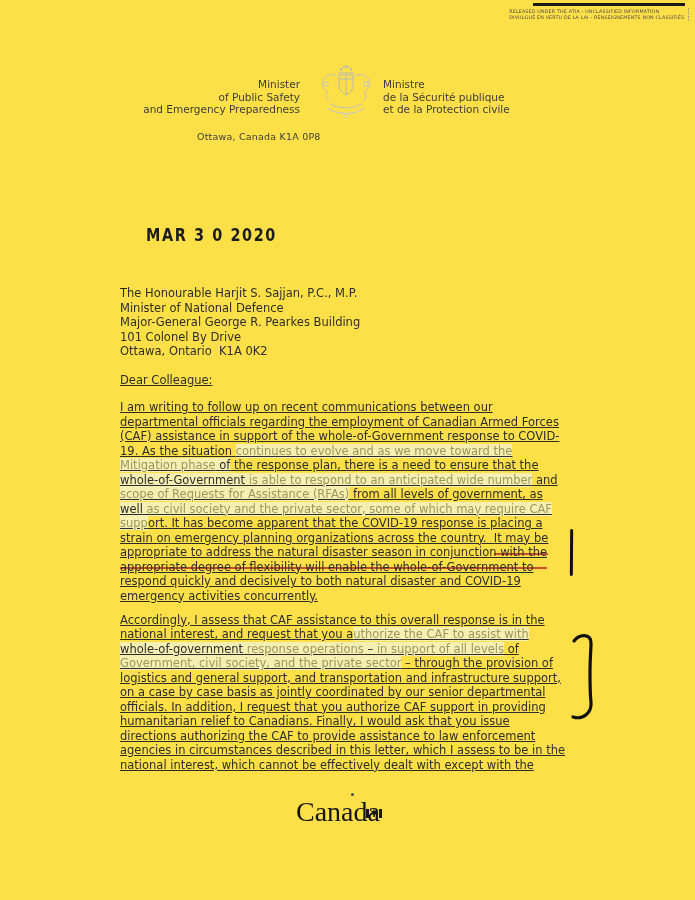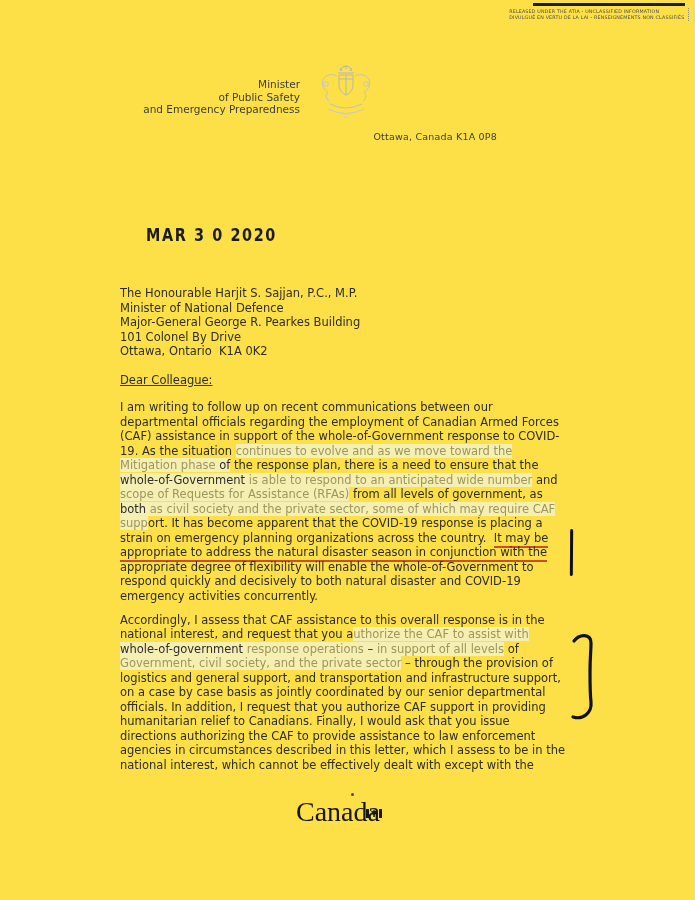--- a/index.html
+++ b/index.html
@@ -11,34 +11,34 @@
   .notice-bar{position:absolute;left:533px;top:3px;width:152px;height:3px;background:#1b1b1b;}
   .notice{position:absolute;right:11px;top:8px;font-size:5px;line-height:6.5px;color:#4a4a4a;
           letter-spacing:.2px;text-align:left;transform:scale(.95);transform-origin:top right;}
   .notice-tick{position:absolute;right:6px;top:8px;height:13px;border-left:1px dotted #8a8a8a;}
   
   .lh-en{position:absolute;left:100px;top:78px;width:200px;text-align:right;
          font-size:10.5px;line-height:12.5px;color:#3d3d3d;}
   .lh-fr{position:absolute;left:383px;top:78px;width:220px;text-align:left;
          font-size:10.5px;line-height:12.5px;color:#3d3d3d;}
   .crest{position:absolute;left:316px;top:62px;}
-  .city{position:absolute;left:197px;top:131px;width:300px;text-align:right;
+  .city{position:absolute;left:197px;top:131px;width:300px;text-align:left;
         font-size:9.5px;color:#3d3d3d;letter-spacing:.2px;}
   
   .stamp{position:absolute;left:146px;top:224px;font-size:18px;font-weight:bold;color:#1c1c1c;
          letter-spacing:2px;transform:scaleX(.8);transform-origin:left top;white-space:pre;}
   
   .recipient{position:absolute;left:120px;top:286px;font-size:11.5px;line-height:14.5px;white-space:pre;}
   .salutation{position:absolute;left:120px;top:373px;font-size:11.5px;text-decoration:underline;}
   .body-text{position:absolute;left:120px;top:400px;font-size:11.5px;line-height:14.5px;}
-  .bline{white-space:pre;height:14.5px;}
+  .bline{white-space:pre;height:14.5px;text-decoration:underline;}
   .para + .para{margin-top:9.5px;}
   .hl{background:var(--hl,#f6efb2);}
   .olive{color:var(--olive,#9b975f);}
-  .redline{border-bottom:2px solid var(--red,#c94f2e);padding-bottom:1px;}
+  .redline{border-bottom:2px solid var(--red,#c94f2e);padding-bottom:8px;}
   
   .margin-line{position:absolute;left:570px;top:529px;width:3px;height:47px;background:#0f0f0f;
                border-radius:2px;transform:rotate(.4deg);}
   .bracket{position:absolute;left:571px;top:632px;}
   
   .wordmark{position:absolute;left:296px;top:796px;font-family:"Liberation Serif", serif;
             font-size:28px;color:#161616;}
   .flag{position:absolute;left:70px;top:-2px;}
   .noise-dot{position:absolute;left:351px;top:793px;width:3px;height:3px;background:#4a4a4a;border-radius:50%;}
 </style>
@@ -69,39 +69,44 @@
       <path d="M21 14 c-6 -3 -12 -1 -14 4 c-2 5 1 10 5 12 c-3 3 -2 7 1 9" stroke="#c2c2c2"></path>
       <path d="M39 14 c6 -3 12 -1 14 4 c2 5 -1 10 -5 12 c3 3 2 7 -1 9" stroke="#c2c2c2"></path>
       <circle cx="10" cy="22" r="2.3" stroke="#c6c6c6"></circle>
       <circle cx="50" cy="22" r="2.3" stroke="#c6c6c6"></circle>
       <path d="M14 42 q16 8 32 0" stroke="#bfbfbf"></path>
       <path d="M12 47 q18 9 36 0" stroke="#c8c8c8"></path>
       <path d="M26 52 h8 M28 55 h4" stroke="#cccccc"></path>
     </svg>
   </div>
 
+  <div class="lh-fr">
+      <div>Ministre</div>
+      <div>de la Sécurité publique</div>
+      <div>et de la Protection civile</div>
+    </div>
 
   <div class="city">Ottawa, Canada  K1A 0P8</div>
 
   <div class="stamp">MAR 3 0 2020</div>
 
   <div class="recipient"><div>The Honourable Harjit S. Sajjan, P.C., M.P.</div><div>Minister of National Defence</div><div>Major-General George R. Pearkes Building</div><div>101 Colonel By Drive</div><div>Ottawa, Ontario  K1A 0K2</div></div>
 
   <div class="salutation">Dear Colleague:</div>
 
   <div class="body-text">
       <div class="para">
         <div class="bline"><span>I am writing to follow up on recent communications between our</span></div>
         <div class="bline"><span>departmental officials regarding the employment of Canadian Armed Forces</span></div>
         <div class="bline"><span>(CAF) assistance in support of the whole-of-Government response to COVID-</span></div>
         <div class="bline"><span>19. As the situation </span><span class="hl olive">continues to evolve and as we move toward the</span></div>
         <div class="bline"><span class="hl olive">Mitigation phase</span><span class="hl"> of</span><span> the response plan, there is a need to ensure that the</span></div>
         <div class="bline"><span class="hl">whole-of-Government</span><span class="hl olive"> is able to respond to an anticipated wide number</span><span> and</span></div>
         <div class="bline"><span class="hl olive">scope of Requests for Assistance (RFAs)</span><span> from all levels of government, as</span></div>
-        <div class="bline"><span class="hl">both</span><span class="hl olive"> as civil society and the private sector, some of which may require CAF</span></div>
+        <div class="bline"><span class="hl">well</span><span class="hl olive"> as civil society and the private sector, some of which may require CAF</span></div>
         <div class="bline"><span class="hl olive">supp</span><span>ort. It has become apparent that the COVID-19 response is placing a</span></div>
         <div class="bline"><span>strain on emergency planning organizations across the country.  </span><span class="redline">It may be</span></div>
         <div class="bline"><span class="redline">appropriate to address the natural disaster season in conjunction with the</span></div>
         <div class="bline"><span>appropriate degree of flexibility will enable the whole-of-Government to</span></div>
         <div class="bline"><span>respond quickly and decisively to both natural disaster and COVID-19</span></div>
         <div class="bline"><span>emergency activities concurrently.</span></div>
       </div>
       <div class="para">
         <div class="bline"><span>Accordingly, I assess that CAF assistance to this overall response is in the</span></div>
         <div class="bline"><span>national interest, and request that you a</span><span class="hl olive">uthorize the CAF to assist with</span></div>

